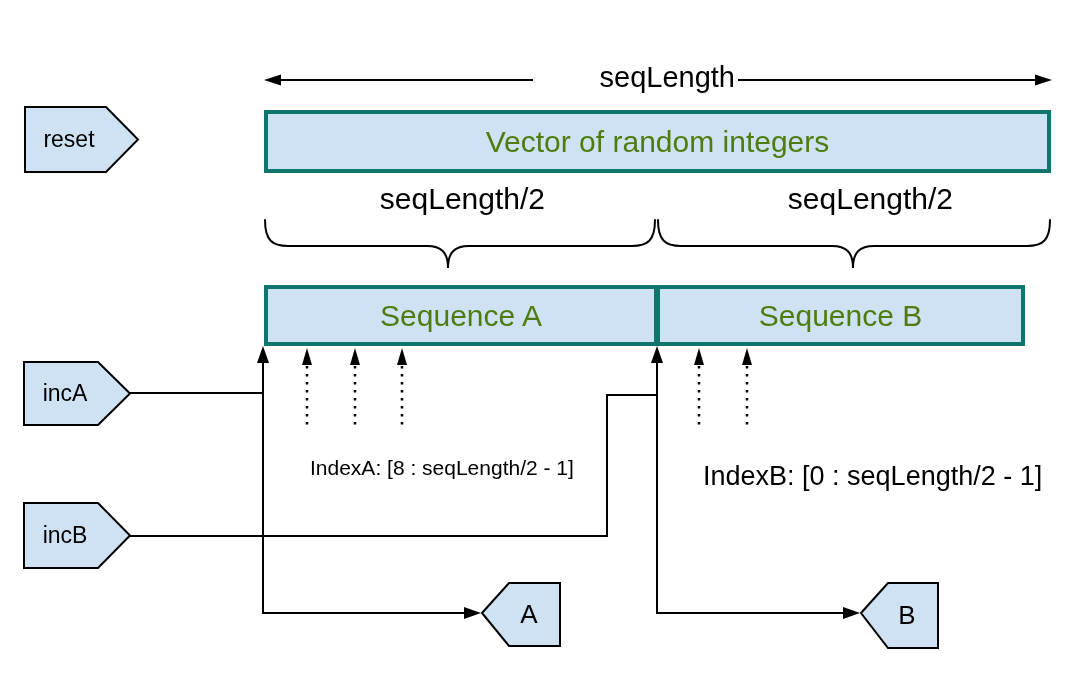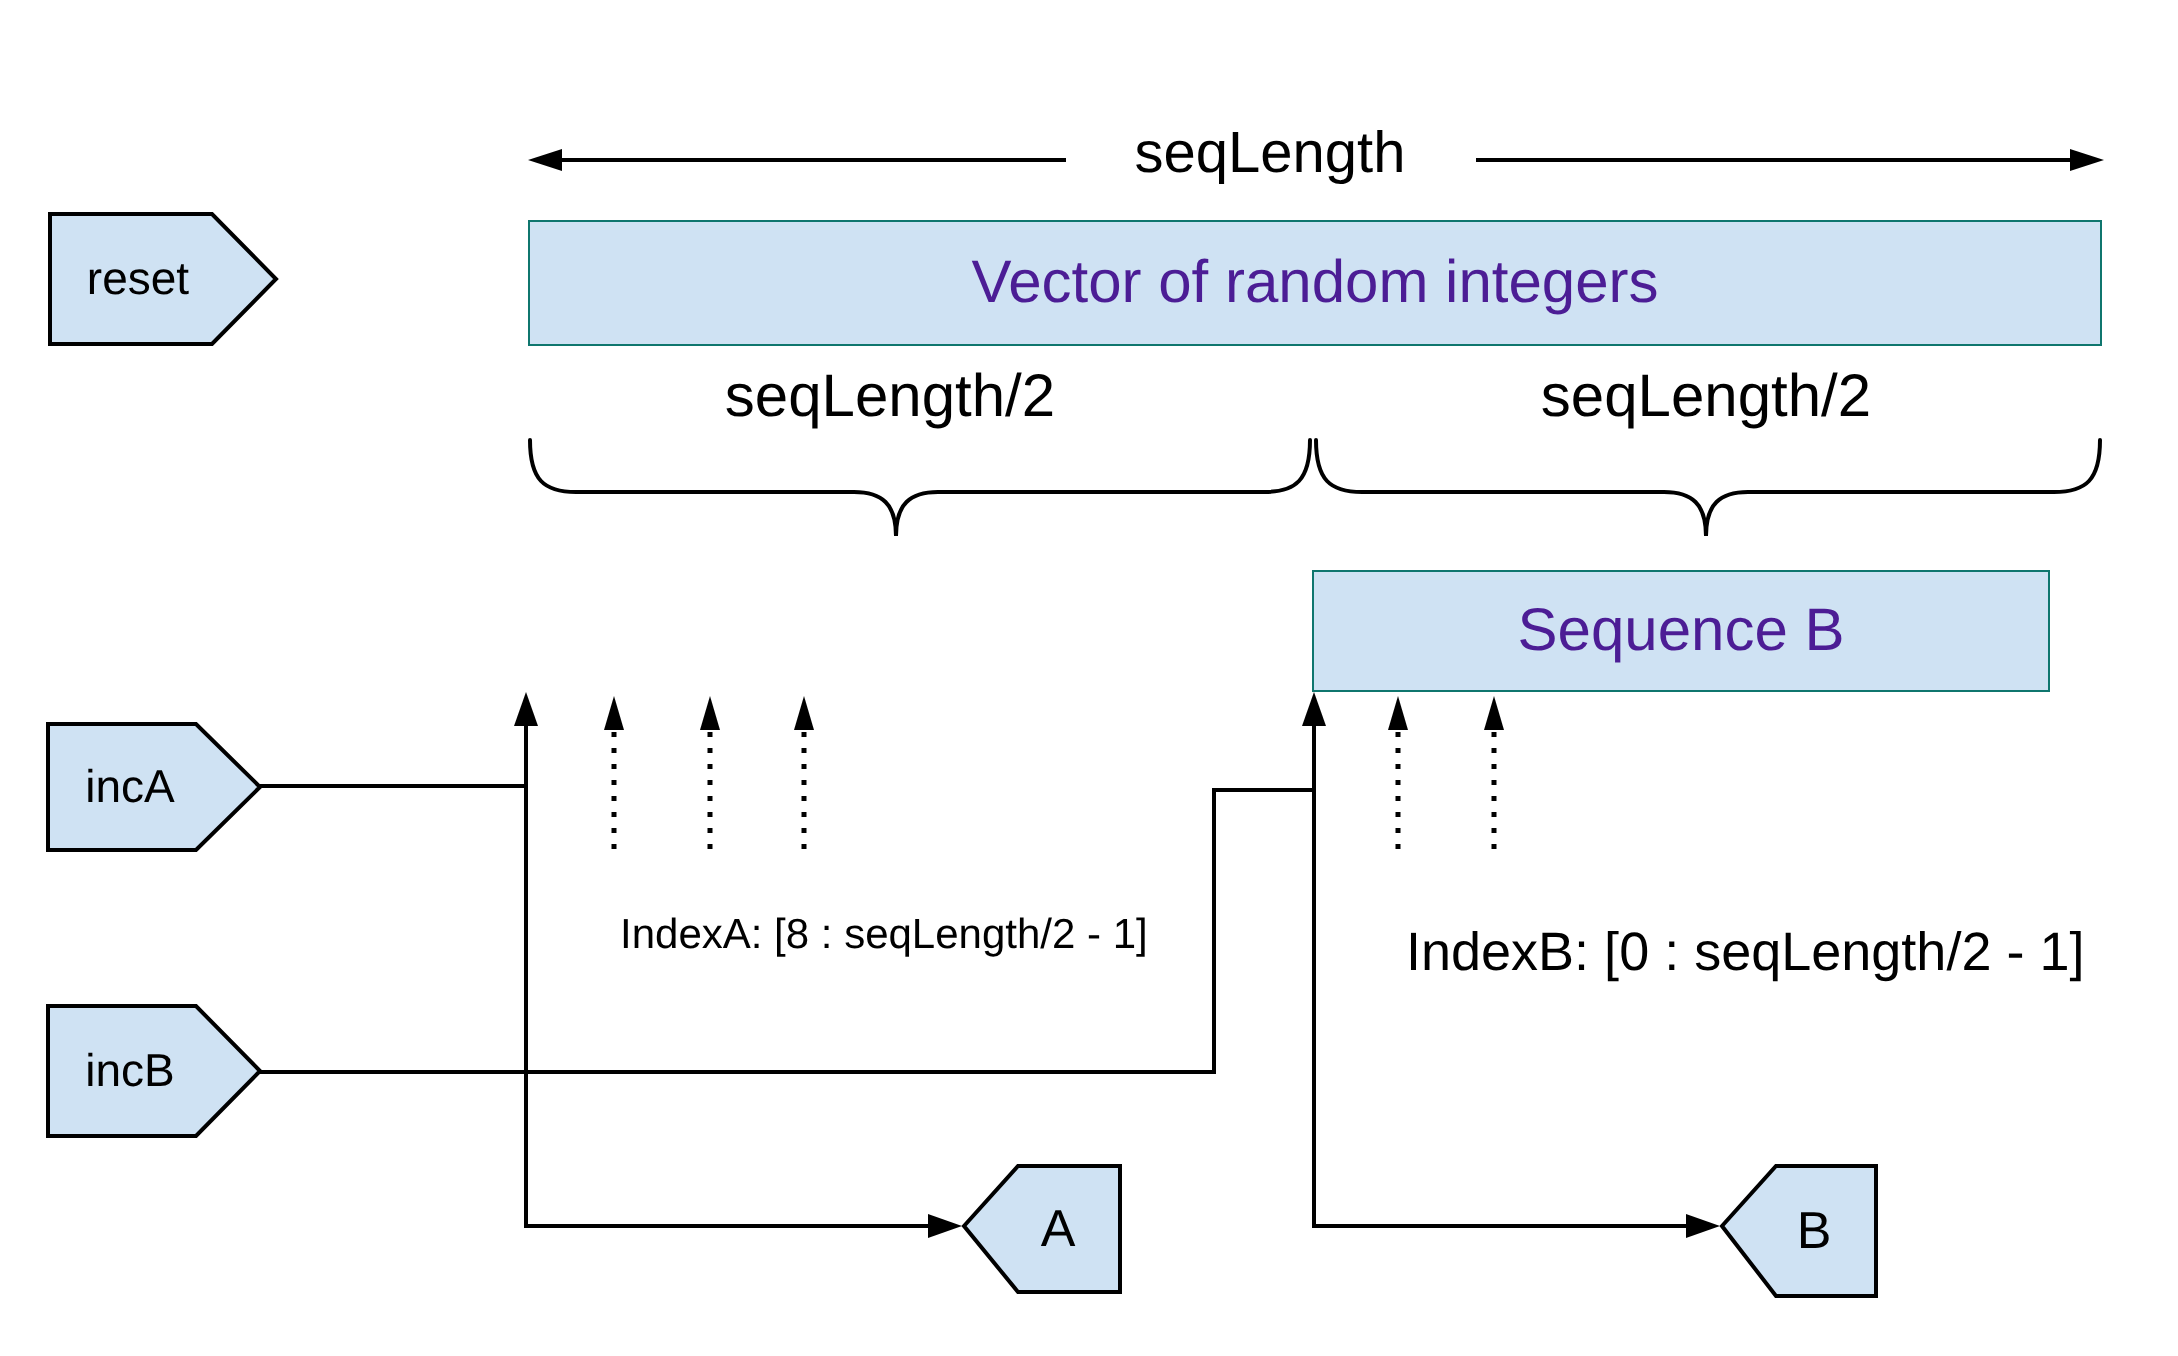--- a/index.html
+++ b/index.html
@@ -23,37 +23,37 @@
     height: 678px;
   }
   .label {
     position: absolute;
     color: #000000;
     white-space: nowrap;
   }
   .box {
     position: absolute;
     background: #cfe2f3;
-    border: 1px solid #0f766e;
+    border: 4px solid #0f766e;
     box-sizing: border-box;
     display: flex;
     align-items: center;
     justify-content: center;
     font-size: 30px;
-    color: #4c1d95;
+    color: #4d7c0f;
   }
   .tag-label {
     position: absolute;
     display: flex;
     align-items: center;
     justify-content: center;
     color: #000000;
   }
   .center {
-    text-align: center;
+    text-align: right;
   }
 </style>
 </head>
 <body>
 
 <div class="canvas">
 
   <svg class="layer" viewBox="0 0 1089 678" xmlns="http://www.w3.org/2000/svg">
 
     <g>
@@ -116,20 +116,23 @@
 
   <div class="label center" style="left:535px; top:61px; width:200px; font-size:29px;">seqLength</div>
 
   <div class="box" style="left:264px; top:110px; width:787px; height:63px;">
     <span>Vector of random integers</span>
   </div>
 
   <div class="label center" style="left:345px; top:182px; width:200px; font-size:30px;">seqLength/2</div>
   <div class="label center" style="left:753px; top:182px; width:200px; font-size:30px;">seqLength/2</div>
 
+  <div class="box" style="left:264px; top:285px; width:394px; height:61px;">
+    <span>Sequence A</span>
+  </div>
   <div class="box" style="left:656px; top:285px; width:369px; height:61px;">
     <span>Sequence B</span>
   </div>
 
   <div class="label" style="left:310px; top:456px; font-size:21px;">IndexA: [8 : seqLength/2 - 1]</div>
   <div class="label" style="left:703px; top:461px; font-size:27px;">IndexB: [0 : seqLength/2 - 1]</div>
 
   <div class="tag-label" style="left:24px; top:362px; width:82px; height:63px; font-size:23px;">incA</div>
   <div class="tag-label" style="left:25px; top:107px; width:88px; height:65px; font-size:23px;">reset</div>
   <div class="tag-label" style="left:24px; top:503px; width:82px; height:65px; font-size:23px;">incB</div>

